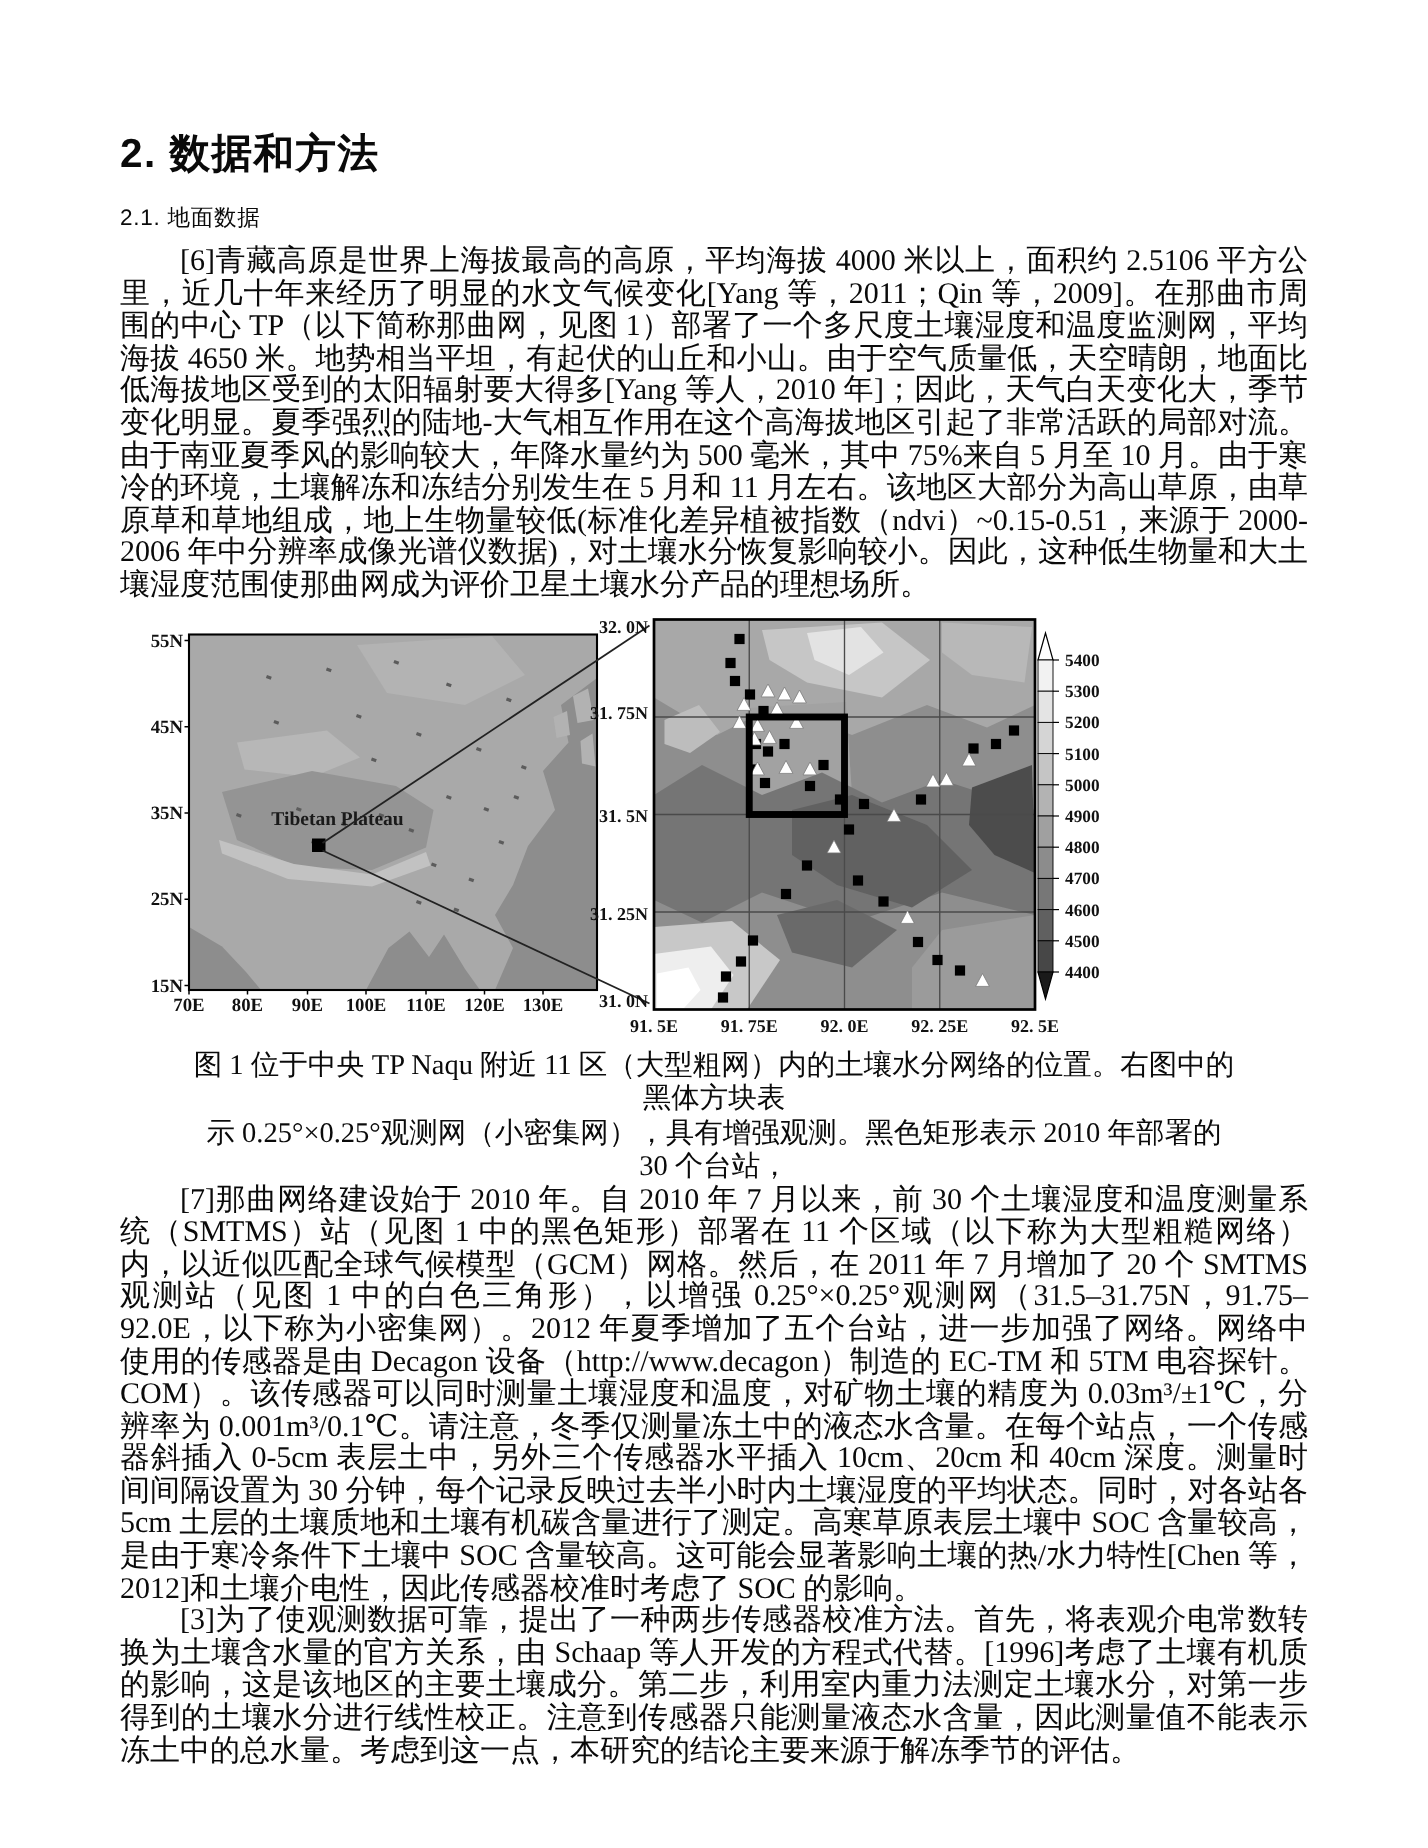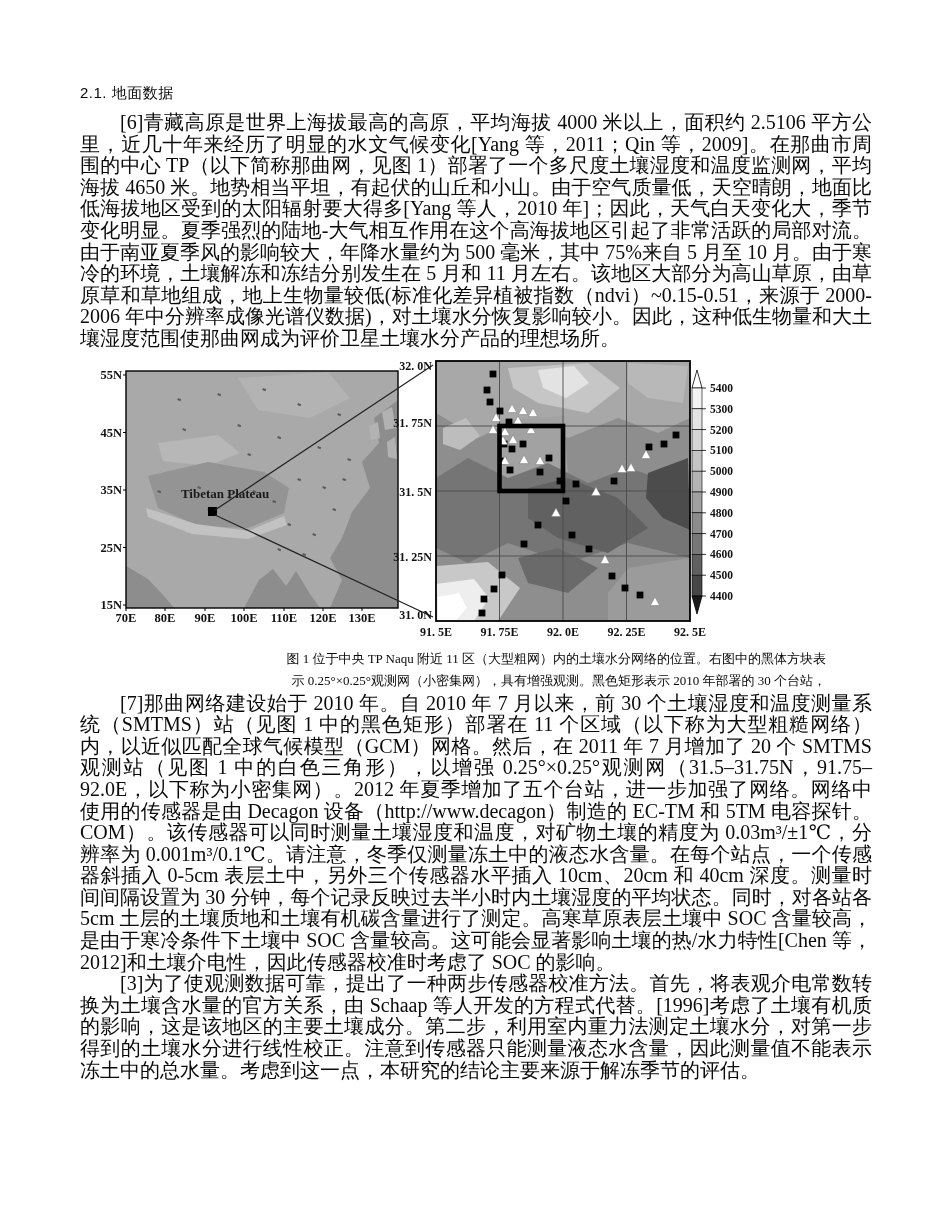--- a/index.html
+++ b/index.html
@@ -24,31 +24,32 @@
     margin:0 0 9px 0;letter-spacing:0.5px;
   }
   p.body-par{
     font-size:20px;line-height:21.6px;
     text-align:justify;text-indent:2em;
     margin:0;
   }
   .figure-wrap{margin:8px 0 2px 8px;line-height:0;}
   .caption{
     width:700px;margin:2px auto 0 auto;
-    font-size:13px;line-height:22.5px;
-    text-align:right;
+    font-size:19px;line-height:22.5px;
+    text-align:center;
   }
   .after-caption{margin-top:14px;}
   svg text{font-family:"Liberation Serif","DejaVu Serif",serif;}
 </style>
 </head>
 <body>
 
 <div class="page">
 
+  <h1 class="section-title">2. 数据和方法</h1>
   <h2 class="subsection-title">2.1. 地面数据</h2>
 
   <p class="body-par">[6]青藏高原是世界上海拔最高的高原，平均海拔 4000 米以上，面积约 2.5106 平方公里，近几十年来经历了明显的水文气候变化[Yang 等，2011；Qin 等，2009]。在那曲市周围的中心 TP（以下简称那曲网，见图 1）部署了一个多尺度土壤湿度和温度监测网，平均海拔 4650 米。地势相当平坦，有起伏的山丘和小山。由于空气质量低，天空晴朗，地面比低海拔地区受到的太阳辐射要大得多[Yang 等人，2010 年]；因此，天气白天变化大，季节变化明显。夏季强烈的陆地-大气相互作用在这个高海拔地区引起了非常活跃的局部对流。由于南亚夏季风的影响较大，年降水量约为 500 毫米，其中 75%来自 5 月至 10 月。由于寒冷的环境，土壤解冻和冻结分别发生在 5 月和 11 月左右。该地区大部分为高山草原，由草原草和草地组成，地上生物量较低(标准化差异植被指数（ndvi）~0.15-0.51，来源于 2000-2006 年中分辨率成像光谱仪数据)，对土壤水分恢复影响较小。因此，这种低生物量和大土壤湿度范围使那曲网成为评价卫星土壤水分产品的理想场所。</p>
 
   <div class="figure-wrap">
     <svg id="fig1" width="672" height="288" viewBox="0 0 672 288">
         <defs>
           <clipPath id="clipL">
             <rect x="38" y="13" width="272" height="237"></rect>
           </clipPath>

